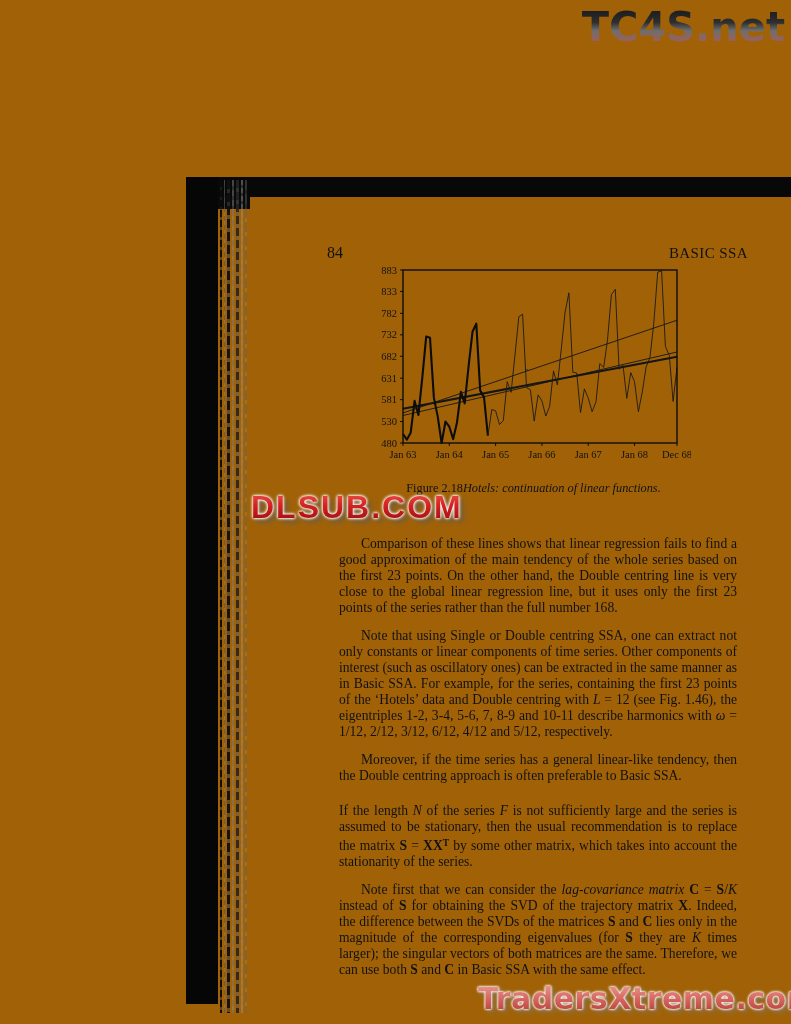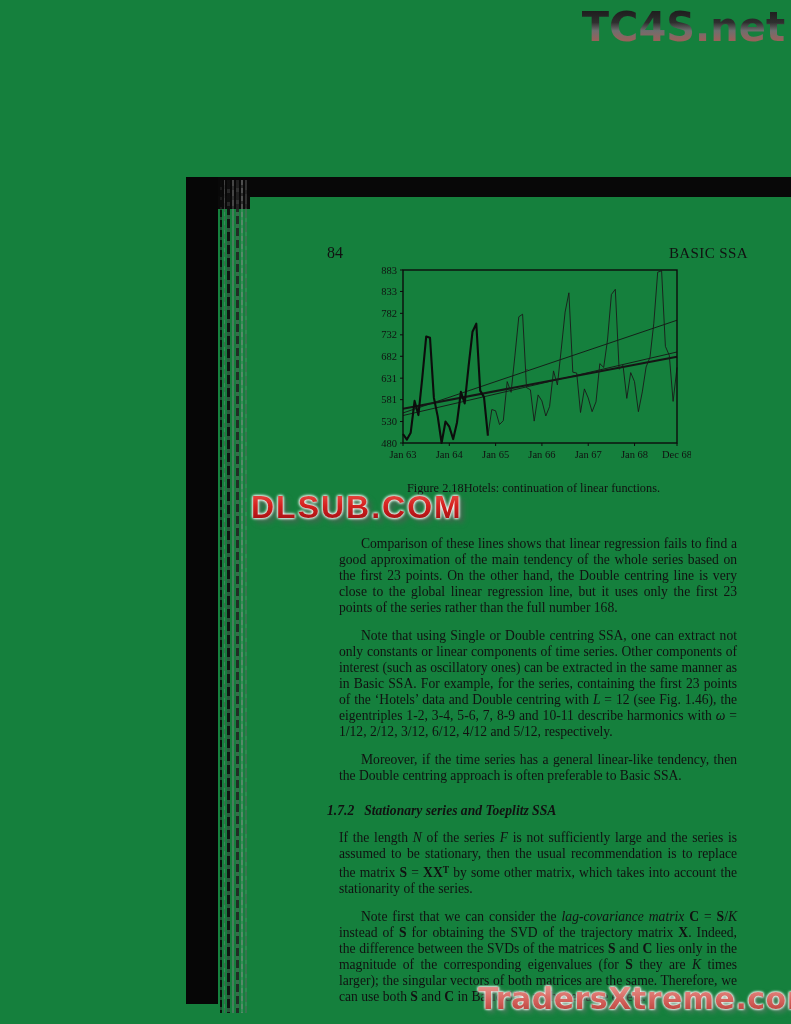--- a/index.html
+++ b/index.html
@@ -1,17 +1,17 @@
 <!DOCTYPE html>
 <html><head>
 <meta charset="utf-8">
 <style>
   html,body{margin:0;padding:0;}
   .page{
-    position:relative;width:791px;height:1024px;background:#15803d;overflow:hidden;
+    position:relative;width:791px;height:1024px;background:#a16207;overflow:hidden;
     font-family:"Liberation Serif","DejaVu Serif",serif;color:#111;
   }
   
   .wm{position:absolute;font-family:"DejaVu Sans","Liberation Sans",sans-serif;font-weight:bold;white-space:nowrap;}
   .wm-top{
     top:4px;right:6px;font-size:40px;letter-spacing:0px;
     background:linear-gradient(180deg,#141414 0%,#2e2e2e 40%,#6e6e6e 58%,#96625c 78%,#a84a40 100%);
     -webkit-background-clip:text;background-clip:text;color:#2c2c2c;
   }
   .wm-mid{
@@ -41,21 +41,21 @@
   .s4{left:232px;width:2px;background:repeating-linear-gradient(180deg,rgba(120,120,120,.55) 0 6px,rgba(170,170,170,.25) 6px 10px);}
   .s5{left:236px;width:3px;background:repeating-linear-gradient(180deg,rgba(35,35,35,.9) 0 8px,rgba(90,90,90,.5) 8px 12px);}
   .s6{left:241px;width:2px;background:repeating-linear-gradient(180deg,rgba(150,150,150,.5) 0 5px,rgba(190,190,190,.2) 5px 8px);}
   .s7{left:245px;width:2px;background:repeating-linear-gradient(180deg,rgba(100,100,100,.45) 0 10px,rgba(160,160,160,.2) 10px 14px);}
   
   .pg-num{position:absolute;left:327px;top:244px;font-size:16px;}
   .run-title{position:absolute;right:43px;top:245px;font-size:15px;font-weight:normal;letter-spacing:.4px;}
   
   .chart{position:absolute;left:376px;top:261px;}
   .caption{position:absolute;left:356px;top:481px;width:355px;text-align:center;font-size:12.3px;}
-  .caption .cap-it{text-align:right;}
+  .caption .cap-it{font-style:italic;text-align:right;}
   
   .flow{position:absolute;left:327px;top:524px;width:422px;font-size:13.6px;line-height:16px;text-align:justify;}
   .para{margin:12px;}
   .para.ind{text-indent:22px;}
   .flow > *:nth-child(2){margin-top:8px;}
   .flow > *:nth-child(3){margin-top:4px;}
   .flow > *:nth-child(4){margin-top:19px;}
   .flow > *:nth-child(5){margin-top:11px;}
   .flow > *:nth-child(6){margin-top:2px;}
   .sec-head{font-weight:bold;font-style:italic;font-size:13.6px;text-align:left;}
@@ -130,20 +130,19 @@
   <div class="caption">
     <span>Figure 2.18</span><span class="cap-it">Hotels: continuation of linear functions.</span>
   </div>
 
   <div class="wm wm-mid">DLSUB.COM</div>
 
   <div class="flow" id="text-flow">
       <div class="para ind"><span>Comparison of these lines shows that linear regression fails to find a good approximation of the main tendency of the whole series based on the first 23 points. On the other hand, the Double centring line is very close to the global linear regression line, but it uses only the first 23 points of the series rather than the full number 168.</span></div>
       <div class="para ind"><span>Note that using Single or Double centring SSA, one can extract not only constants or linear components of time series. Other components of interest (such as oscillatory ones) can be extracted in the same manner as in Basic SSA. For example, for the series, containing the first 23 points of the ‘Hotels’ data and Double centring with </span><span class="it">L</span><span> = 12 (see Fig. 1.46), the eigentriples 1-2, 3-4, 5-6, 7, 8-9 and 10-11 describe harmonics with </span><span class="it">ω</span><span> = 1/12, 2/12, 3/12, 6/12, 4/12 and 5/12, respectively.</span></div>
       <div class="para ind"><span>Moreover, if the time series has a general linear-like tendency, then the Double centring approach is often preferable to Basic SSA.</span></div>
-      <div class="sec-head"><span class="sh-num">1.7.2</span><span>Stationary series and Toeplitz SSA</span></div>
       <div class="para"><span>If the length </span><span class="it">N</span><span> of the series </span><span class="it">F</span><span> is not sufficiently large and the series is assumed to be stationary, then the usual recommendation is to replace the matrix </span><span class="bf">S</span><span> = </span><span class="bf">XX</span><span class="bf sup">T</span><span> by some other matrix, which takes into account the stationarity of the series.</span></div>
       <div class="para ind"><span>Note first that we can consider the </span><span class="it">lag-covariance matrix </span><span class="bf">C</span><span> = </span><span class="bf">S</span><span>/</span><span class="it">K</span><span> instead of </span><span class="bf">S</span><span> for obtaining the SVD of the trajectory matrix </span><span class="bf">X</span><span>. Indeed, the difference between the SVDs of the matrices </span><span class="bf">S</span><span> and </span><span class="bf">C</span><span> lies only in the magnitude of the corresponding eigenvalues (for </span><span class="bf">S</span><span> they are </span><span class="it">K</span><span> times larger); the singular vectors of both matrices are the same. Therefore, we can use both </span><span class="bf">S</span><span> and </span><span class="bf">C</span><span> in Basic SSA with the same effect.</span></div>
     </div>
 
   <div class="wm wm-bottom">TradersXtreme.com</div>
 
 </div>
 
 </body></html>

